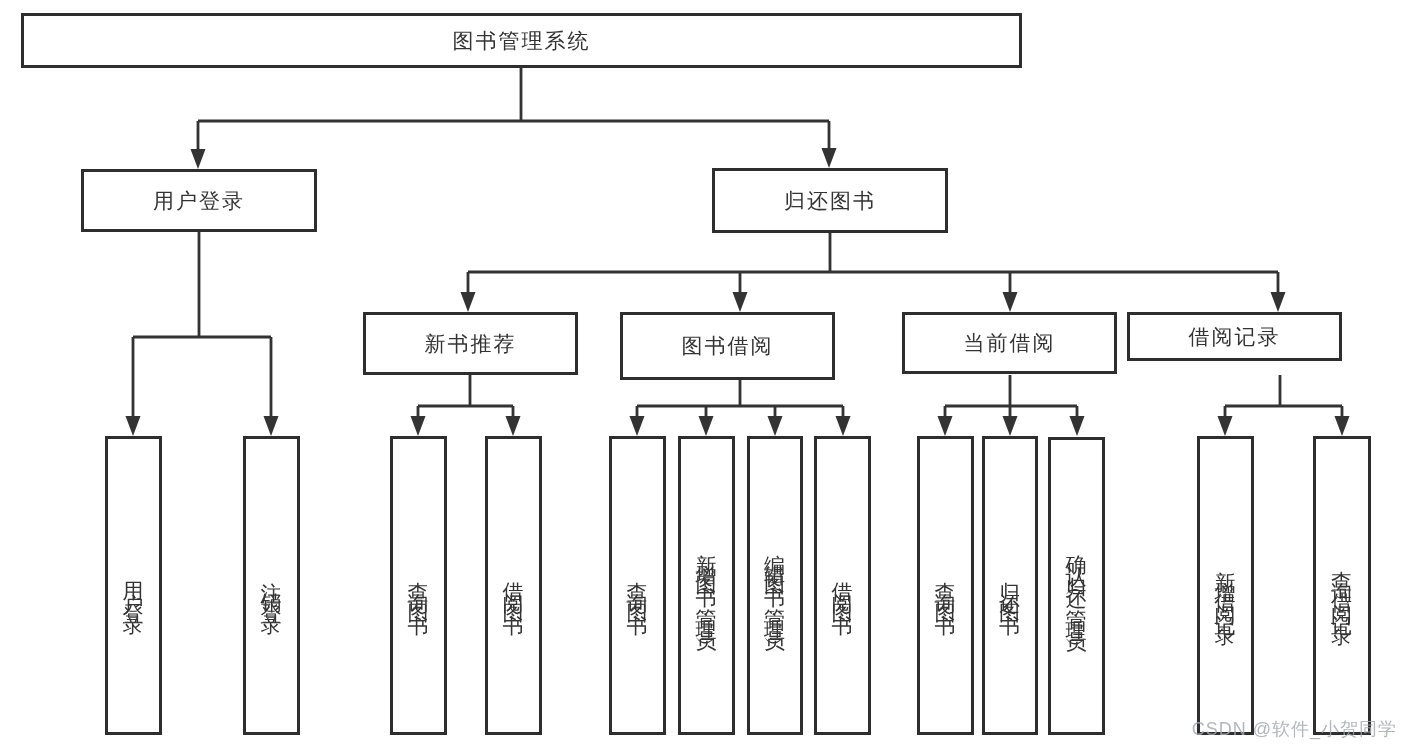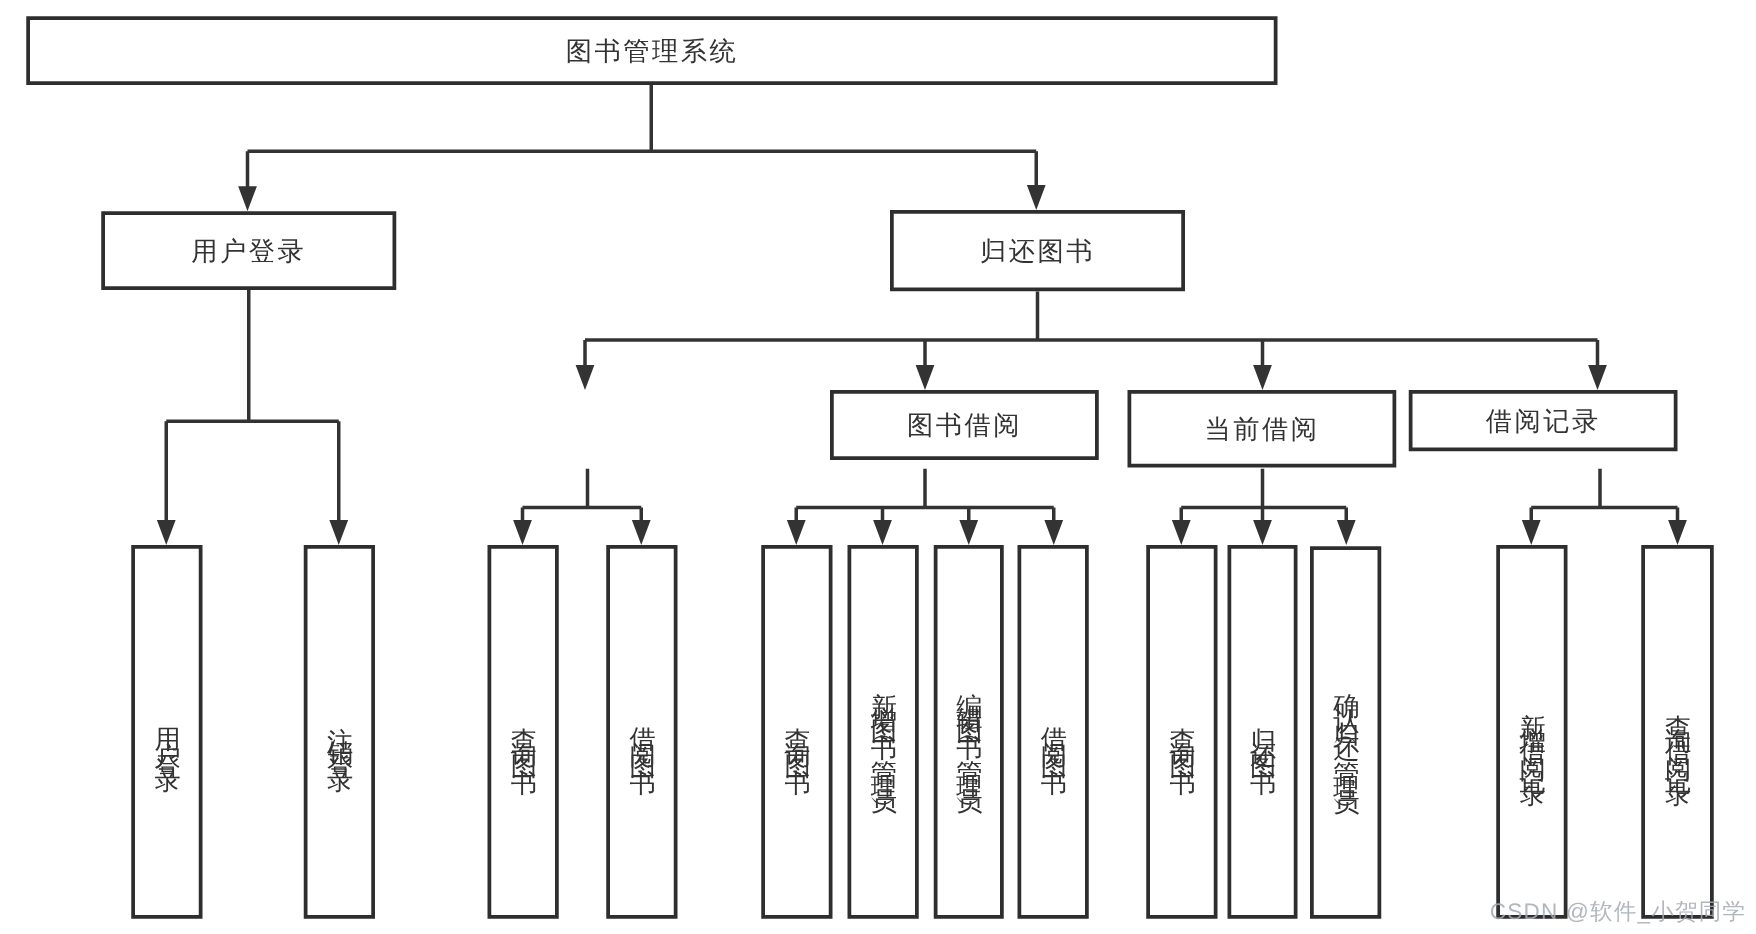--- a/index.html
+++ b/index.html
@@ -88,21 +88,24 @@
     <span>图书管理系统</span>
   </div>
 
   <div class="node" style="left:81px;top:169px;width:236px;height:63px;">
     <span>用户登录</span>
   </div>
   <div class="node" style="left:712px;top:168px;width:236px;height:65px;">
     <span>归还图书</span>
   </div>
 
-  <div class="node" style="left:664px;top:312px;width:215px;height:56px;font-family:Liberation Mono, monospace;">
+  <div class="node" style="left:363px;top:312px;width:215px;height:63px;">
+    <span>新书推荐</span>
+  </div>
+  <div class="node" style="left:620px;top:312px;width:215px;height:68px;font-family:Liberation Mono, monospace;">
     <span>图书借阅</span>
   </div>
   <div class="node" style="left:902px;top:312px;width:215px;height:62px;">
     <span>当前借阅</span>
   </div>
   <div class="node" style="left:1127px;top:312px;width:215px;height:49px;">
     <span>借阅记录</span>
   </div>
 
   <div class="node v" style="left:105px;top:436px;width:57px;height:299px;">

